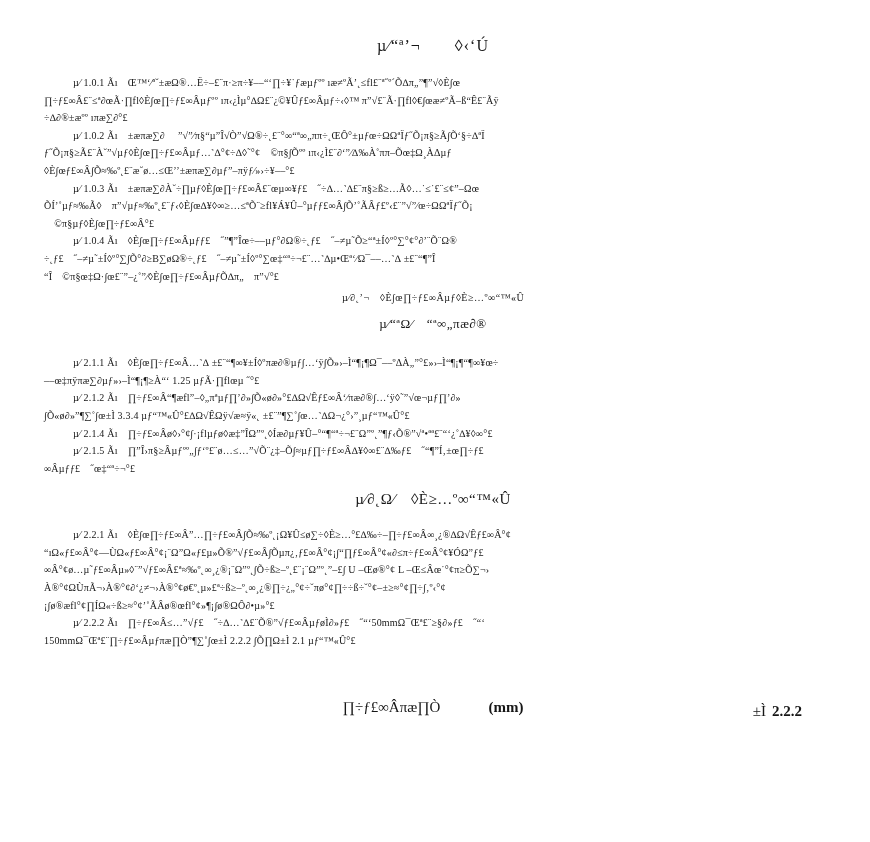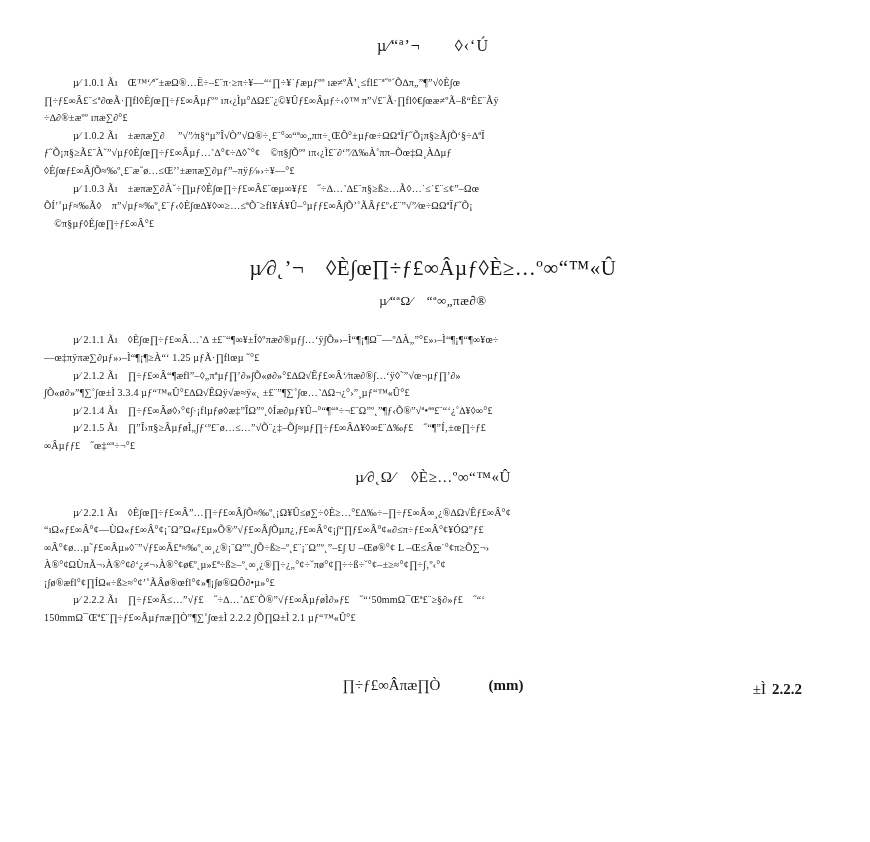--- a/index.html
+++ b/index.html
@@ -12,22 +12,22 @@
   .doc-title{
     text-align:center;font-size:16px;font-weight:normal;
     letter-spacing:1px;margin:0 0 17px 0;
   }
   .clause{
     margin:0;font-size:10px;line-height:17.6px;
     white-space:pre-wrap;word-break:break-all;
     text-indent:29px;letter-spacing:0.2px;
   }
   .h-chapter{
-    text-align:center;font-size:21px;font-weight:normal;
-    letter-spacing:0.5px;margin:22px 0 0 0;
+    text-align:center;font-size:10px;font-weight:normal;
+    letter-spacing:0.5px;margin:6px 0 0 0;
   }
   .h-section{
     text-align:center;font-size:13px;font-weight:normal;
     letter-spacing:0.5px;margin:10px 0 21px 0;
   }
   .h-section2{
     text-align:center;font-size:15px;font-weight:normal;
     letter-spacing:0.5px;margin:13px 0 17px 0;
   }
   .caption-row{
@@ -51,30 +51,33 @@
 
   <p class="clause">µ⁄ 1.0.1 Ãı　Œ™‘⁄ª˘±æΩ®…Ë÷–£¨π·≥π÷¥––“‘∏÷¥˙ƒæµƒºº ıæ≠ºÃ’˛≤fl£¨ª˝º´Õ∆π„”¶”√◊È∫œ
 ∏÷ƒ£∞Â£¨≤ª∂œÃ·∏fl◊È∫œ∏÷ƒ£∞Âµƒºº ıπ‹¿Ìµ°∆Ω£¨¿©¥Ûƒ£∞Âµƒ÷‹◊™ π”√£¨Ã·∏fl◊€∫œæ≠ºÃ–ß“Ê£¨Ãÿ
 ÷∆∂®±æºº ıπæ∑∂°£</p>
   <p class="clause">µ⁄ 1.0.2 Ãı　±æπæ∑∂　 ”√”⁄π§“µ”Î√Ò”√Ω®÷˛£¨°∞“ª∞„ππ÷˛ŒÔ°±µƒœ÷ΩΩªÏƒ˝Õ¡π§≥Ã∫Õ‘§÷∆ªÏ
 ƒ˝Õ¡π§≥Ã£¨À˘”√µƒ◊È∫œ∏÷ƒ£∞Âµƒ…˺∆°¢÷∆◊˜°¢　©π§∫Õºº ıπ‹¿Ì£¨∂‘”⁄∆‰À˚ππ–Õœ‡Ω¸ÀΔµƒ
 ◊È∫œƒ£∞Â∫Õ≈‰º˛£¨æ˘ø…≤Œ’’±æπæ∑∂µƒ”–πÿƒ⁄»›÷¥––°£</p>
   <p class="clause">µ⁄ 1.0.3 Ãı　±æπæ∑∂À˘÷∏µƒ◊È∫œ∏÷ƒ£∞Â£¨œµ∞¥ƒ£　˝÷∆…˺∆£¨π§≥ß≥…Ã◊…˙≤˙£¨≤¢”–Ωœ
 ÕÍ’˚µƒ≈‰Ã◊　π”√µƒ≈‰º˛£¨ƒ‹◊È∫œ∆¥◊∞≥…≤ªÕ¨≥fl¥Á¥Û–°µƒƒ£∞Â∫Õ’˚ÃÂƒ£º‹£¨”√”⁄œ÷ΩΩªÏƒ˝Õ¡
 　©π§µƒ◊È∫œ∏÷ƒ£∞Â°£</p>
+  <p class="clause">µ⁄ 1.0.4 Ãı　◊È∫œ∏÷ƒ£∞Âµƒƒ£　˝”¶”Îœ÷––µƒ°∂Ω®÷˛ƒ£　˝–≠µ˜Õ≥“ª±Í◊º°∑°¢°∂’¨Õ¨Ω®
+÷˛ƒ£　˝–≠µ˜±Í◊º°∑∫Õ°∂≥Β∑øΩ®÷˛ƒ£　˝–≠µ˜±Í◊º°∑œ‡“ª÷¬£¨…˺∆µ•Œª‘⁄Ω¯––…˺∆ ±£¨“¶”Î
+“Î　©π§œ‡Ω·∫œ£¨”–¿˚”⁄◊È∫œ∏÷ƒ£∞ÂµƒÕ∆π„　π”√°£</p>
 
   <h2 class="h-chapter">µ⁄∂˛’¬　◊È∫œ∏÷ƒ£∞Âµƒ◊È≥…º∞“™«Û</h2>
   <h3 class="h-section">µ⁄“ªΩ⁄　“ª∞„πæ∂®</h3>
 
   <p class="clause">µ⁄ 2.1.1 Ãı　◊È∫œ∏÷ƒ£∞Â…˺∆ ±£¨“¶∞¥±Í◊ºπæ∂®µƒ∫…‘ÿ∫Õ»›–Ì“¶¡¶Ω¯––ºΔÀ„”°£»›–Ì“¶¡¶“¶∞¥œ÷
 ––œ‡πÿπæ∑∂µƒ»›–Ì“¶¡¶≥À“‘ 1.25 µƒÃ·∏flœµ ˝°£</p>
   <p class="clause">µ⁄ 2.1.2 Ãı　∏÷ƒ£∞Â“¶æfl”–◊„πªµƒ∏’∂»∫Õ«ø∂»°£∆Ω√Êƒ£∞Â‘⁄πæ∂®∫…‘ÿ◊˜”√œ¬µƒ∏’∂»
 ∫Õ«ø∂»”¶∑˚∫œ±Ì 3.3.4 µƒ“™«Û°£∆Ω√ÊΩÿ√æ≈ÿ«˛ ±£¨”¶∑˚∫œ…˺∆Ω¬¿°›”¸µƒ“™«Û°£</p>
   <p class="clause">µ⁄ 2.1.4 Ãı　∏÷ƒ£∞Âø◊›°¢∫·¡flµƒø◊æ‡”ÎΩ”º˛◊Íæ∂µƒ¥Û–°“¶“ª÷¬£¨Ω”º˛”¶ƒ‹Õ®”√ª•ªª£¨“‘¿˚∆¥◊∞°£</p>
-  <p class="clause">µ⁄ 2.1.5 Ãı　∏”Î›π§≥ÂµƒøÌ„∫ƒ‘º£¨ø…≤…”√Õ¨¿‡–Õ∫≈µƒ∏÷ƒ£∞Â∆¥◊∞£¨∆‰ƒ£　˝“¶”Í‚±œ∏÷ƒ£
+  <p class="clause">µ⁄ 2.1.5 Ãı　∏”Î›π§≥Âµƒºº„∫ƒ‘º£¨ø…≤…”√Õ¨¿‡–Õ∫≈µƒ∏÷ƒ£∞Â∆¥◊∞£¨∆‰ƒ£　˝“¶”Í‚±œ∏÷ƒ£
 ∞Âµƒƒ£　˝œ‡“ª÷¬°£</p>
 
   <h3 class="h-section2">µ⁄∂˛Ω⁄　◊È≥…º∞“™«Û</h3>
 
   <p class="clause">µ⁄ 2.2.1 Ãı　◊È∫œ∏÷ƒ£∞Â”…∏÷ƒ£∞Â∫Õ≈‰º˛¡Ω¥Û≤ø∑÷◊È≥…°£∆‰÷–∏÷ƒ£∞Â∞¸¿®∆Ω√Êƒ£∞Â°¢
 “ıΩ«ƒ£∞Â°¢—ÙΩ«ƒ£∞Â°¢¡¨Ω”Ω«ƒ£µ»Õ®”√ƒ£∞Â∫Õµπ¿‚ƒ£∞Â°¢¡∫“∏ƒ£∞Â°¢«∂≤π÷ƒ£∞Â°¢¥ÓΩ”ƒ£
 ∞Â°¢ø…µ˜ƒ£∞Âµ»◊¨”√ƒ£∞Â£ª≈‰º˛∞¸¿®¡¨Ω”º˛∫Õ÷ß≥–º˛£¨¡¨Ω”º˛”–£∫ U –Œø®°¢ L –Œ≤Âœ˙°¢π≥Õ∑¬›
 À®°¢ΩÙπÃ¬›À®°¢∂‘¿≠¬›À®°¢ø€º˛µ»£ª÷ß≥–º˛∞¸¿®∏÷¿„°¢÷˘πø°¢∏÷÷ß÷˘°¢–±≥≈°¢∏÷∫‚º‹°¢
 ¡∫ø®æfl°¢∏ÍΩ«÷ß≥≈°¢’˚ÃÂø®œfl°¢»¶¡∫ø®ΩÔ∂•µ»°£</p>
   <p class="clause">µ⁄ 2.2.2 Ãı　∏÷ƒ£∞Â≤…”√ƒ£　˝÷∆…˺∆£¨Õ®”√ƒ£∞ÂµƒøÌ∂»ƒ£　˝“‘50mmΩ¯Œª£¨≥§∂»ƒ£　˝“‘

